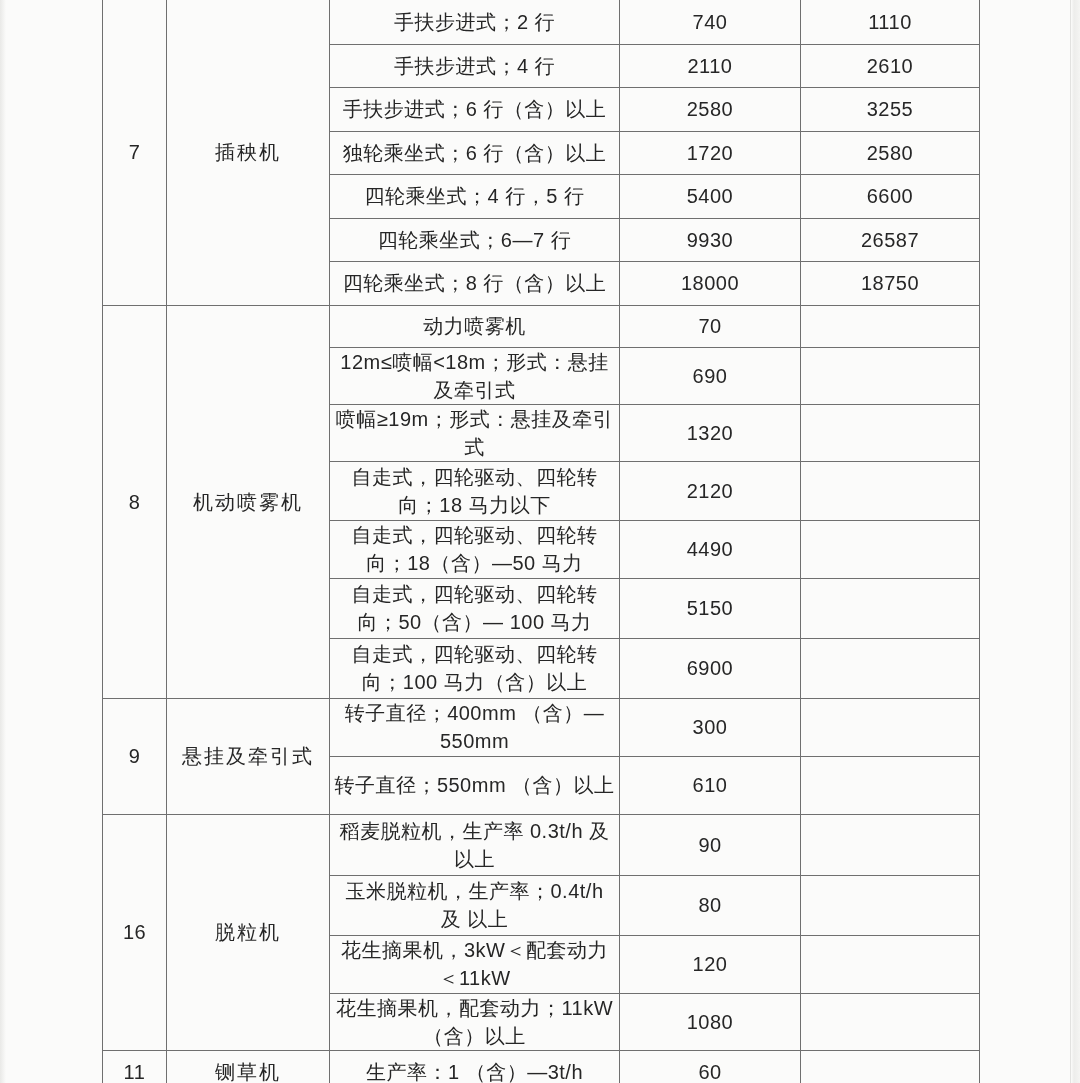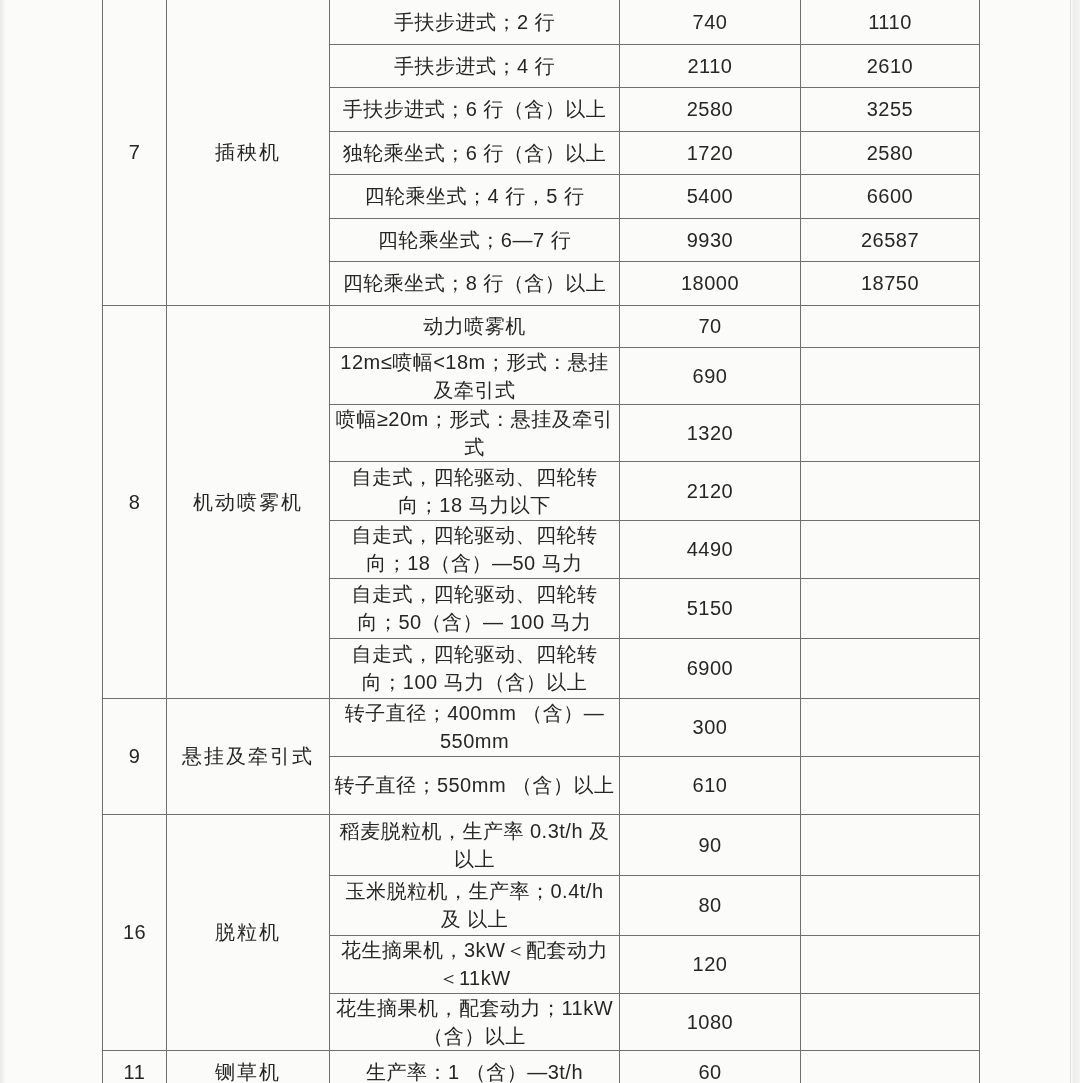--- a/index.html
+++ b/index.html
@@ -131,21 +131,21 @@
       <td class="spec">动力喷雾机</td>
       <td class="num">70</td>
       <td class="num"></td>
     </tr>
     <tr style="height:57px">
       <td class="spec">12m≤喷幅&lt;18m；形式：悬挂及牵引式</td>
       <td class="num">690</td>
       <td class="num"></td>
     </tr>
     <tr style="height:44px">
-      <td class="spec">喷幅≥20m；形式：悬挂及牵引式</td>
+      <td class="spec">喷幅≥19m；形式：悬挂及牵引式</td>
       <td class="num">1320</td>
       <td class="num"></td>
     </tr>
     <tr style="height:59px">
       <td class="spec">自走式，四轮驱动、四轮转向；18 马力以下</td>
       <td class="num">2120</td>
       <td class="num"></td>
     </tr>
     <tr style="height:58px">
       <td class="spec">自走式，四轮驱动、四轮转向；18（含）—50 马力</td>

